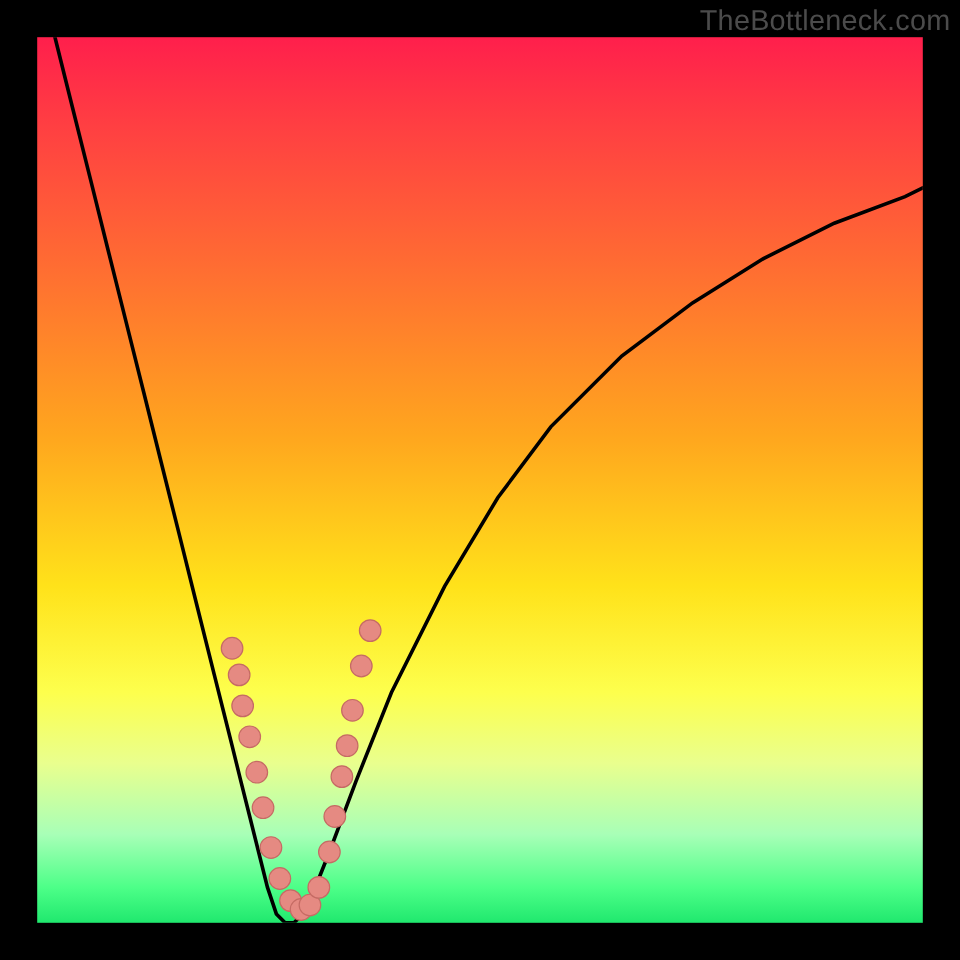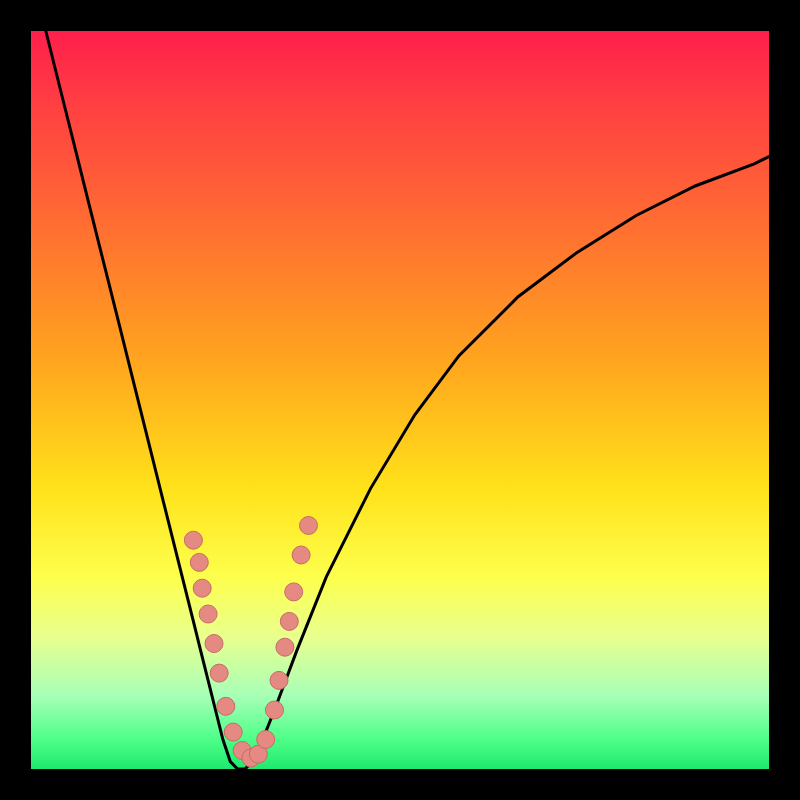--- a/index.html
+++ b/index.html
@@ -55,20 +55,21 @@
     left: 0;
     top: 0;
     width: 738px;
     height: 738px;
   }
 </style>
 </head>
 <body>
 
 <div class="frame">
+  <div class="watermark">TheBottleneck.com</div>
   <div class="plot">
     <svg class="curve-layer" viewBox="0 0 738 738" preserveAspectRatio="none">
       <path id="curve-path" fill="none" stroke-width="3" stroke-linecap="round" stroke="#000000" d="M14.8 0.0 L29.5 59.0 L44.3 118.1 L59.0 177.1 L73.8 236.2 L88.6 295.2 L103.3 354.2 L118.1 413.3 L132.8 472.3 L147.6 531.4 L155.0 560.9 L162.4 590.4 L169.7 619.9 L177.1 649.4 L184.5 679.0 L191.9 708.5 L199.3 730.6 L206.6 738.0 L214.0 738.0 L221.4 730.6 L228.8 715.9 L243.5 679.0 L265.7 619.9 L295.2 546.1 L339.5 457.6 L383.8 383.8 L428.0 324.7 L487.1 265.7 L546.1 221.4 L605.2 184.5 L664.2 155.0 L723.2 132.8 L738.0 125.5"></path>
       <g id="dots">
           <circle cx="162.4" cy="509.2" r="9" fill="#e58a82" stroke="#c56b64" stroke-width="1"></circle>
           <circle cx="168.3" cy="531.4" r="9" fill="#e58a82" stroke="#c56b64" stroke-width="1"></circle>
           <circle cx="171.2" cy="557.2" r="9" fill="#e58a82" stroke="#c56b64" stroke-width="1"></circle>
           <circle cx="177.1" cy="583.0" r="9" fill="#e58a82" stroke="#c56b64" stroke-width="1"></circle>
           <circle cx="183.0" cy="612.5" r="9" fill="#e58a82" stroke="#c56b64" stroke-width="1"></circle>
           <circle cx="188.2" cy="642.1" r="9" fill="#e58a82" stroke="#c56b64" stroke-width="1"></circle>

